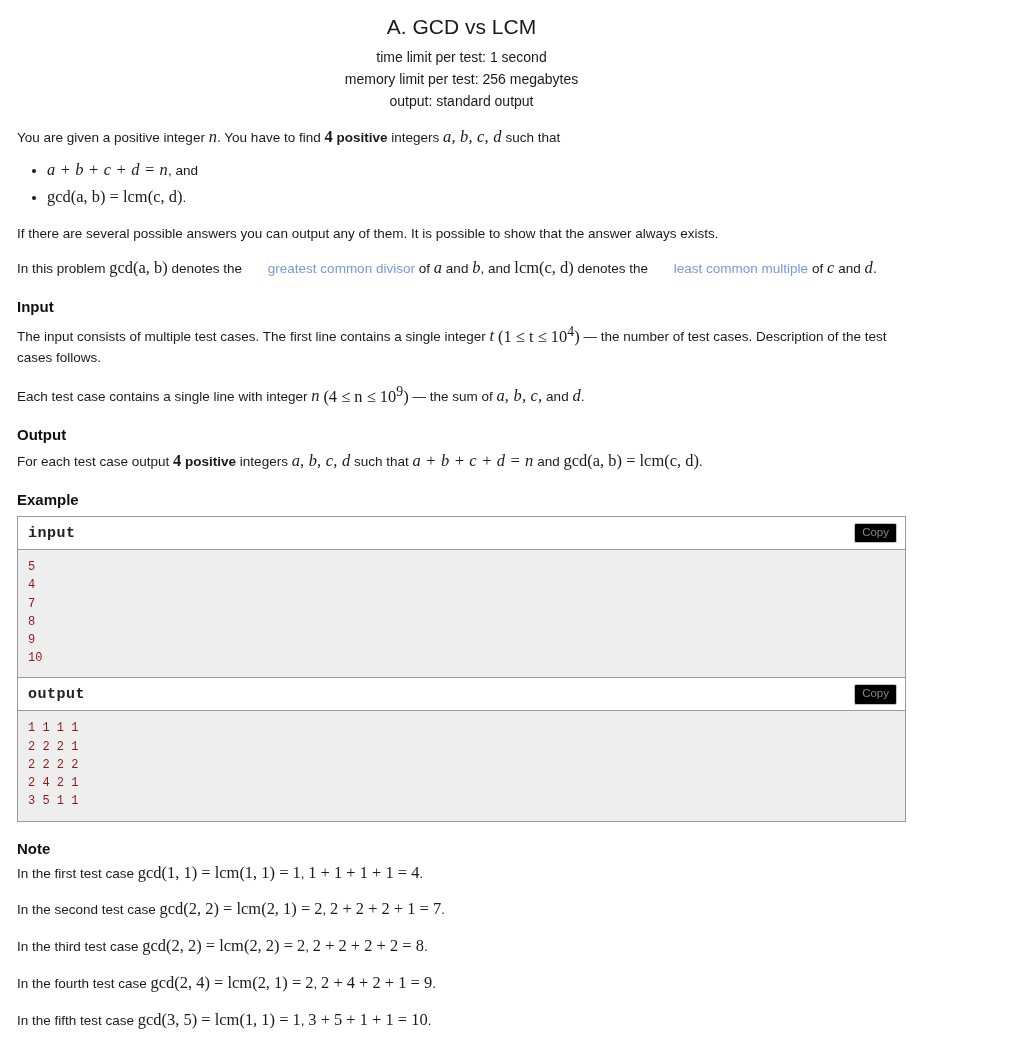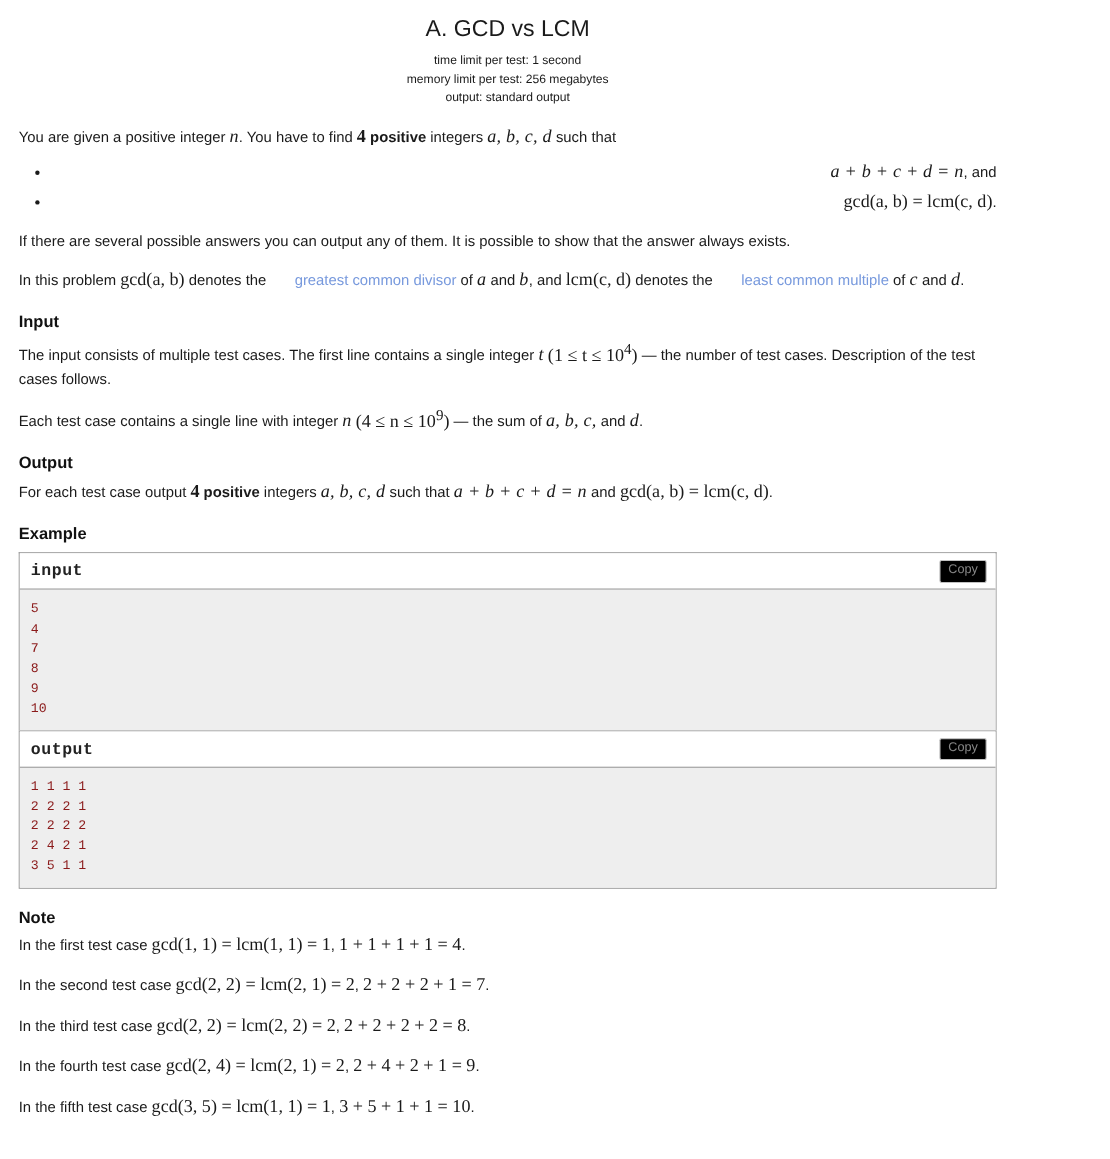--- a/index.html
+++ b/index.html
@@ -26,21 +26,21 @@
     font-size: 21px;
     font-weight: normal;
     color: #1a1a1a;
     margin: 0;
     padding: 12px 0 6px 0;
     line-height: 1.4;
   }
   .limits {
     text-align: center;
     line-height: 1.55;
-    font-size: 11px;
+    font-size: 14px;
     color: #1a1a1a;
   }
   .limits div { padding: 0; }
   
   .mj {
     font-family: "Liberation Serif", "DejaVu Serif", serif;
     font-style: italic;
     font-size: 1.22em;
     letter-spacing: .2px;
   }
@@ -54,21 +54,20 @@
     margin: 0;
     padding: 13px 0 0 0;
     line-height: 1.45;
   }
   p.para.tight { padding-top: 4px; }
   ul.bullets {
     margin: 8px 0 0 0;
     padding: 0 0 0 30px;
     list-style-type: disc;
     line-height: 1.62;
-    text-align: right;
   }
   ul.bullets li { padding: 0; }
   .section-title {
     font-size: 15px;
     font-weight: bold;
     margin: 0;
     padding: 18px 0 2px 0;
     color: #111111;
   }
   a.wlink {

